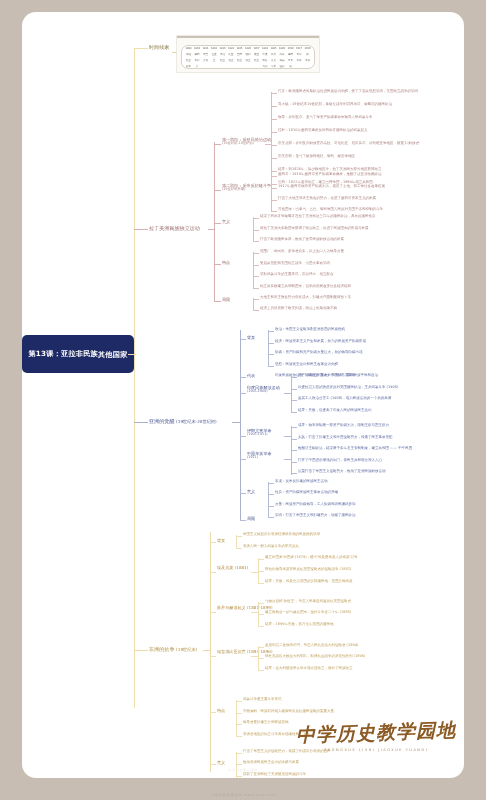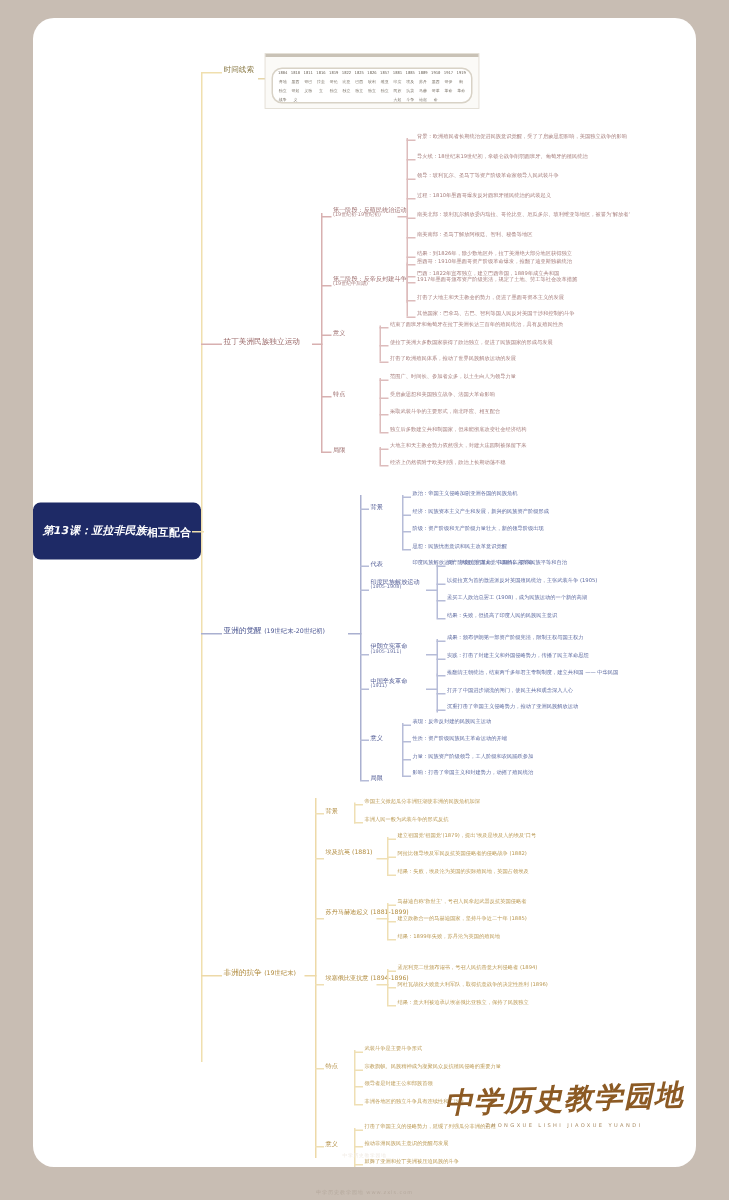--- a/index.html
+++ b/index.html
@@ -16,21 +16,21 @@
   .node{position:absolute;white-space:nowrap;line-height:1.05;}
 
   
   #root{
     position:absolute;left:0px;top:323px;width:112px;height:38px;
     background:#1e2a66;border-radius:5px;
     display:flex;align-items:center;justify-content:center;
     color:#ffffff;font-size:7.2px;font-weight:bold;text-align:center;
     letter-spacing:.2px;
   }
-  #root .l1{display:block;font-style:italic;}
+  #root .l1{display:block;}
   #root .l2{display:block;margin-top:2px;}
 
   
   .spine{position:absolute;width:1.1px;background:#f0dfae;}
   .hline{position:absolute;height:1.1px;}
   .vline{position:absolute;width:1.1px;}
 
   
   .b1{font-size:5.1px;color:#8a7a46;}
   .b2{font-size:5.1px;color:#9b6a6a;}
@@ -95,21 +95,21 @@
   }
 </style>
 </head>
 <body>
 
 <div id="frame">
   <div id="canvas">
 
     <div id="root">
       <span class="l1">第13课：亚拉非民族</span>
-      <span class="l2">相互配合</span>
+      <span class="l2">其他国家</span>
     </div>
 
     <div class="spine" style="left:112px;top:36px;height:660px;"></div>
     <div class="hline" style="left:106px;top:342px;width:8px;background:#f0dfae;"></div>
 
     <div class="hline" style="left:112px;top:36px;width:14px;background:#f0dfae;"></div>
     <div class="node b1" style="left:127px;top:33px;">时间线索</div>
     <div class="hline" style="left:150px;top:40px;width:8px;background:#e6d6a8;"></div>
 
     <div id="tl-img">

